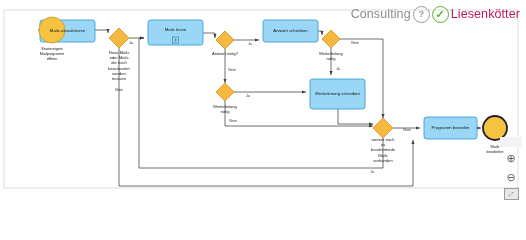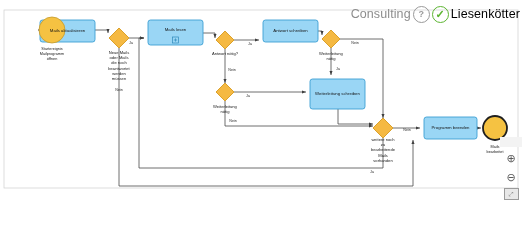--- a/index.html
+++ b/index.html
@@ -17,21 +17,21 @@
   
   #logo{
     position:absolute; right:6px; top:4px;
     display:flex;align-items:center;gap:2px;
     height:20px;
   }
   #logo .word{
     font-size:12.5px;color:#8d8d8d;letter-spacing:.1px;line-height:1;
     white-space:nowrap;
   }
-  #logo .word.right{color:#000000;text-align:right;}
+  #logo .word.right{color:#be185d;text-align:right;}
   #logo .badge{
     width:15px;height:15px;border-radius:50%;
     display:flex;align-items:center;justify-content:center;
     font-size:9px;font-weight:bold;line-height:1;
   }
   #logo .badge.q{border:1.6px solid #9a9a9a;color:#9a9a9a;}
   #logo .badge.check{border:1.6px solid #5cb531;color:#5cb531;}
   #logo .badge.check span{font-size:11px;}
 
   

